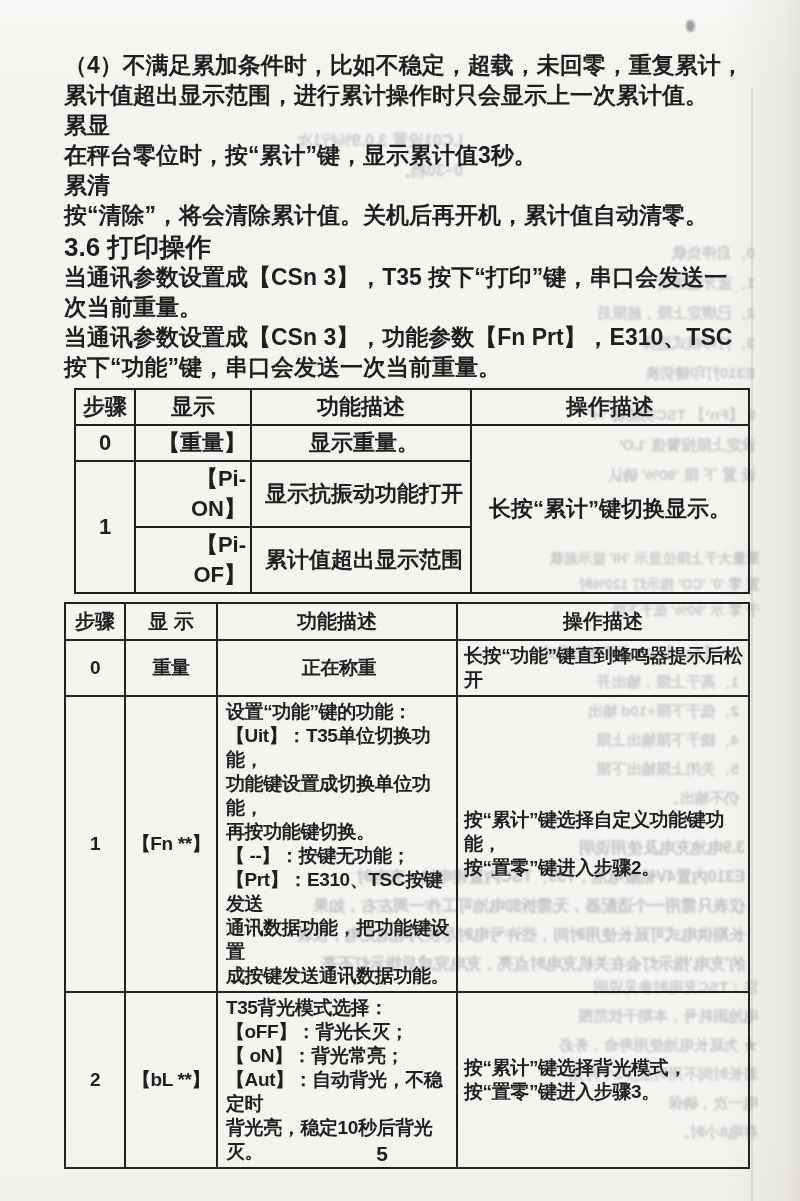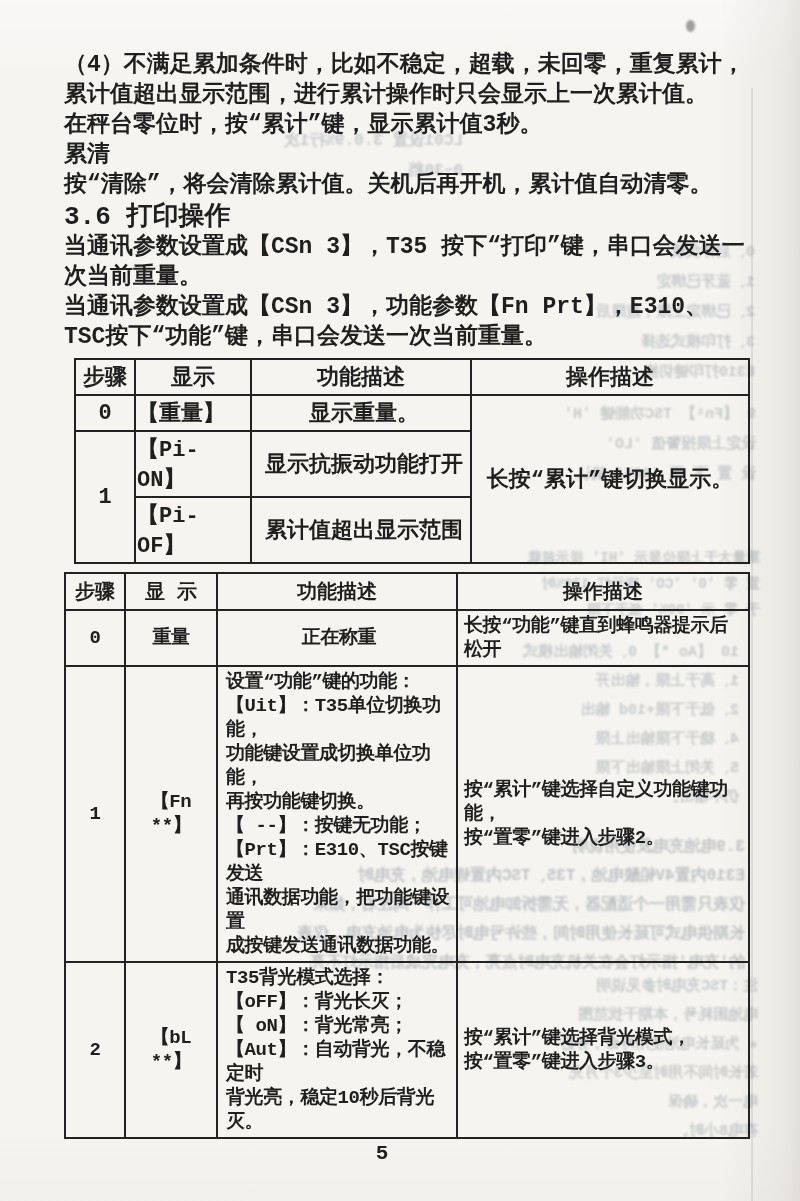--- a/index.html
+++ b/index.html
@@ -2,21 +2,21 @@
 <html><head>
 <meta charset="utf-8">
 <style>
   html,body{margin:0;padding:0;}
   body{width:800px;height:1201px;background:#e9e8e4;}
   .page{
     position:relative;width:800px;height:1201px;overflow:hidden;
     background:
       linear-gradient(90deg, rgba(0,0,0,0) 90%, rgba(110,105,95,.08) 98%, rgba(110,105,95,.14) 100%),
       linear-gradient(180deg, #f9f8f6 0%, #f5f4f1 6%, #f5f4f0 94%, #f2f0ec 100%);
-    font-family:Liberation Mono, monospace;
+    font-family:Liberation Sans, sans-serif;
     color:#1f1f1f;
   }
   
   .bleed{
     position:absolute;
     transform:scaleX(-1);
     color:#6e7787;
     opacity:.34;
     filter:blur(1.1px);
     font-weight:600;
@@ -29,21 +29,21 @@
   .body-line{font-size:23px;line-height:30px;font-weight:600;margin:0;}
   .h2{font-size:26px;line-height:30px;font-weight:800;margin:2px 0 0 0;}
   .h2.indent{margin-left:8px;}
   table{border-collapse:collapse;table-layout:fixed;}
   th,td{border:2px solid #222;overflow:hidden;}
   
   .t1{width:674px;margin:6px 0 0 10px;font-weight:600;}
   .t1 th{font-size:22px;padding:2px 4px;font-weight:700;text-align:center;height:26px;}
   .t1 td{font-size:22px;padding:2px 4px;height:26px;}
   .t1 .c-step{text-align:center;}
-  .t1 .c-disp{text-align:left;padding-left:1px;}
+  .t1 .c-disp{text-align:right;padding-left:16px;}
   .t1 .c-func{text-align:center;padding-left:10px;}
   .t1 .c-op{text-align:center;}
   
   .t2{width:684px;margin:8px 0 0 0;font-weight:600;}
   .t2 th{font-size:20px;padding:4px 3px;font-weight:700;text-align:center;}
   .t2 td{font-size:19px;line-height:24px;padding:3px 4px;white-space:pre-line;letter-spacing:-0.4px;}
   .t2 .c-step{text-align:center;white-space:normal;}
   .t2 .c-disp{text-align:center;white-space:normal;}
   .t2 .c-func{text-align:left;padding-left:8px;}
   .t2 .c-func.center{text-align:center;}
@@ -85,20 +85,21 @@
 若长时间不用时至少3个月充
 电一次，确保
 存电8小时。</div>
 
   <div class="fold-line"></div>
   <div class="speck"></div>
 
   <div class="content">
 
     <p class="body-line">（4）不满足累加条件时，比如不稳定，超载，未回零，重复累计，累计值超出显示范围，进行累计操作时只会显示上一次累计值。</p>
+    <p class="body-line">累显</p>
     <p class="body-line">在秤台零位时，按“累计”键，显示累计值3秒。</p>
     <p class="body-line">累清</p>
     <p class="body-line">按“清除”，将会清除累计值。关机后再开机，累计值自动清零。</p>
 
     <h2 class="h2">3.6 打印操作</h2>
     <p class="body-line">当通讯参数设置成【CSn 3】，T35 按下“打印”键，串口会发送一次当前重量。</p>
     <p class="body-line">当通讯参数设置成【CSn 3】，功能参数【Fn Prt】，E310、TSC按下“功能”键，串口会发送一次当前重量。</p>
 
 
     <table class="t1">

